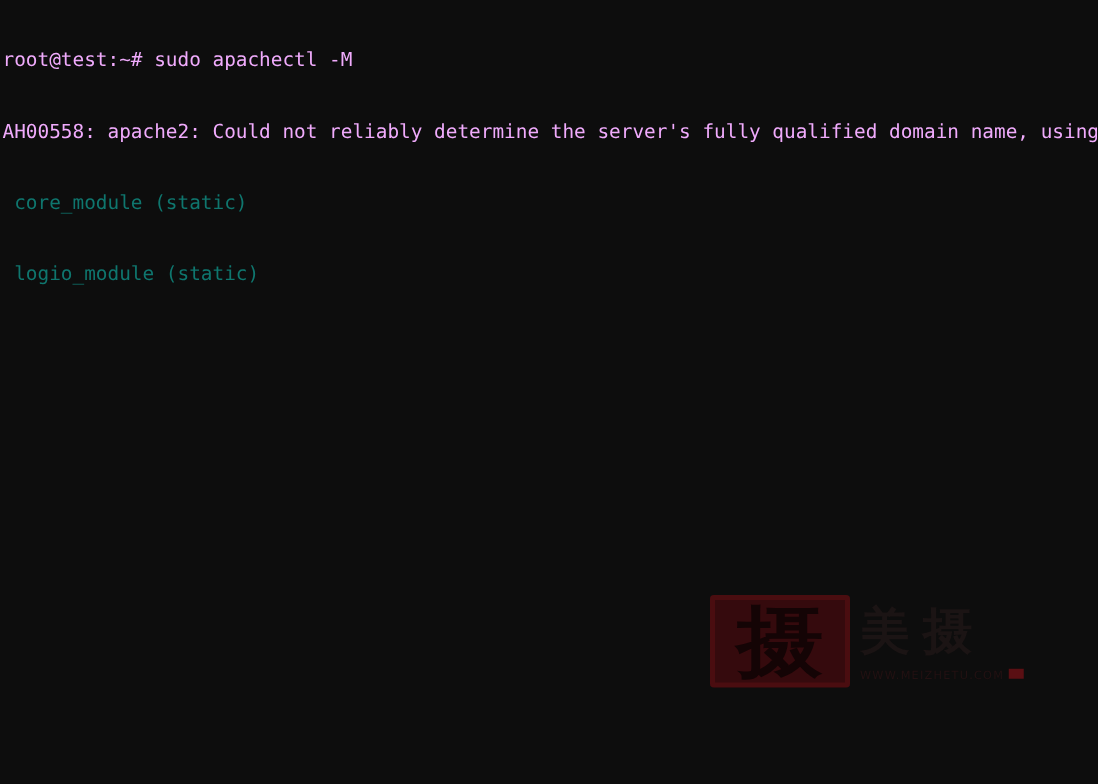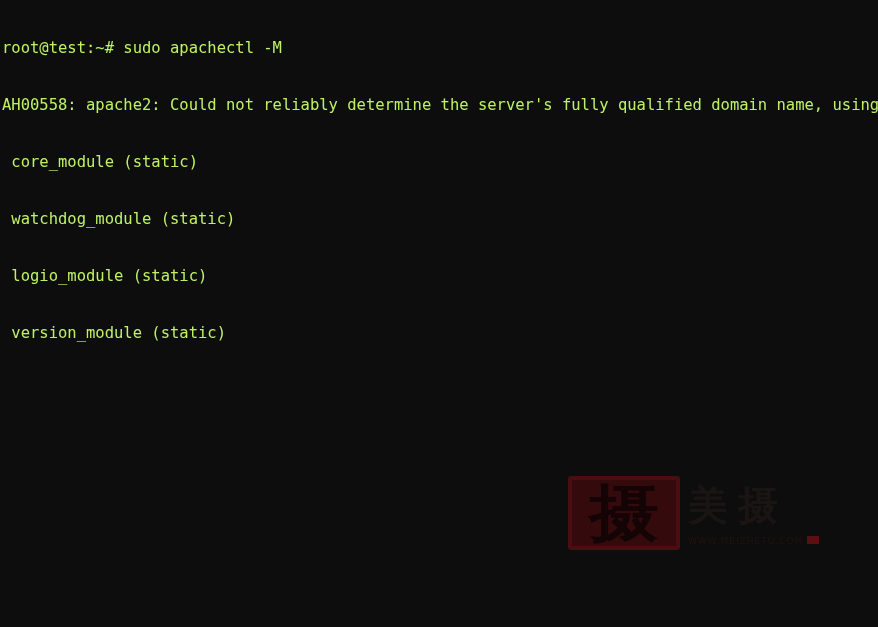--- a/index.html
+++ b/index.html
@@ -26,24 +26,24 @@
     white-space: pre;
   }
   .line {
     height: 19px;
     white-space: pre;
     overflow: hidden;
     padding-left: 2px;
   }
   .line.prompt-line,
   .line.msg-line {
-    color: #bef264;
+    color: #f0abfc;
   }
   .line.module-line {
-    color: #bef264;
+    color: #0f766e;
   }
 
   
   #watermark {
     position: absolute;
     left: 560px;
     top: 472px;
     width: 250px;
     height: 82px;
     z-index: 1;
@@ -121,23 +121,21 @@
       <span>美</span>
       <span>摄</span>
     </div>
     <div class="wm-url"><span>WWW.MEIZHETU.COM</span><i></i></div>
   </div>
 
   <div id="screen">
     <div class="line prompt-line">root@test:~# sudo apachectl -M</div>
     <div class="line msg-line">AH00558: apache2: Could not reliably determine the server's fully qualified domain name, using 127</div>
     <div class="line module-line"> core_module (static)</div>
-    <div class="line module-line"> watchdog_module (static)</div>
     <div class="line module-line"> logio_module (static)</div>
-    <div class="line module-line"> version_module (static)</div>
     
     
     
     
     
     
     
     
     
     

